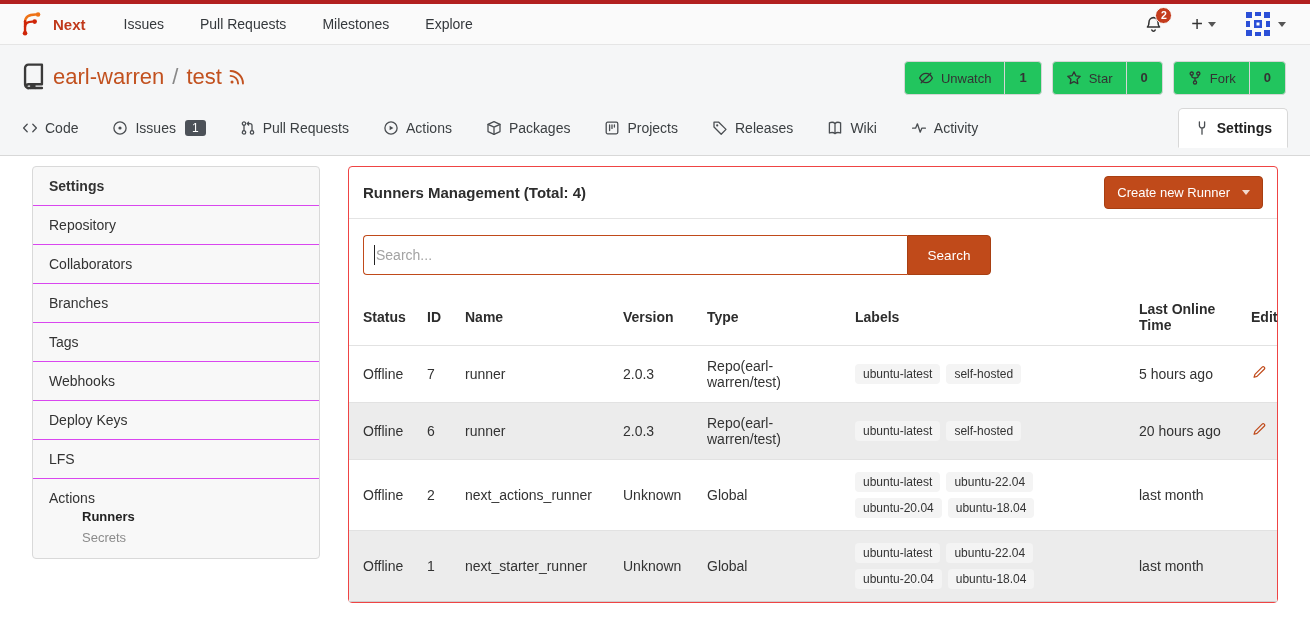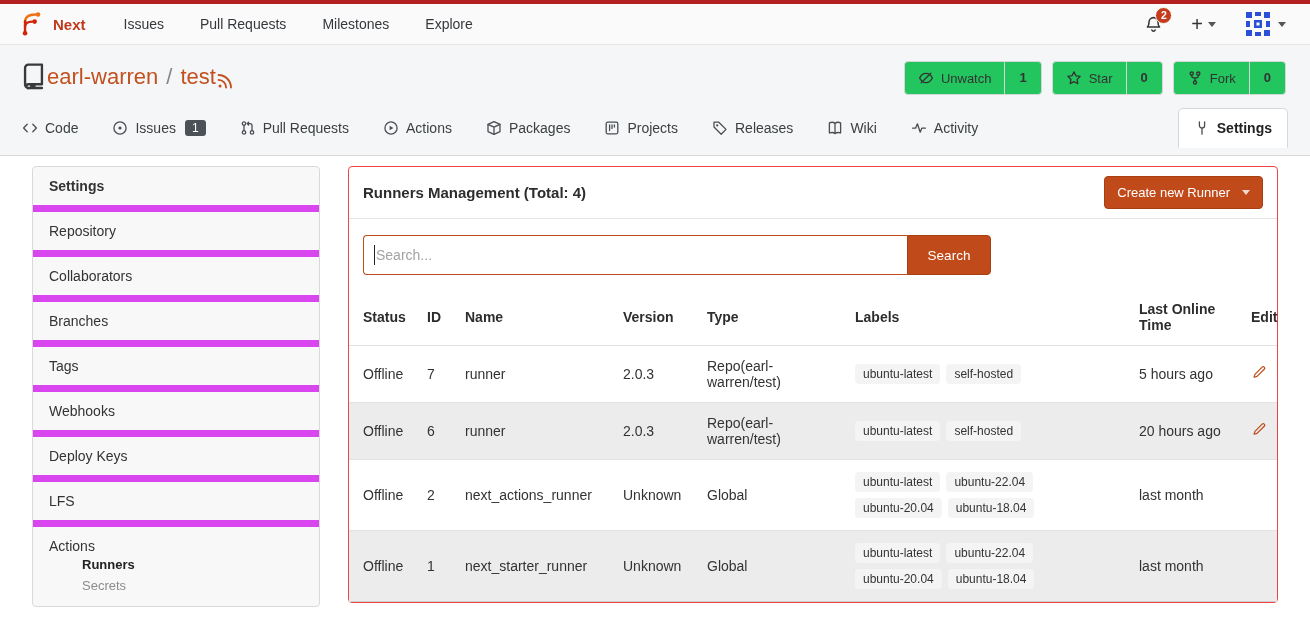--- a/index.html
+++ b/index.html
@@ -31,21 +31,21 @@
     font-size:10.5px; font-weight:bold; display:flex; align-items:center; justify-content:center;
     border:1px solid #fafafa;
   }
   .plus-menu { display:flex; align-items:center; gap:5px; cursor:pointer; font-size:20px; color:#333; }
   .avatar-menu { display:flex; align-items:center; gap:6px; cursor:pointer; }
   .caret { width:0; height:0; border-left:4px solid transparent; border-right:4px solid transparent;
            border-top:5px solid #555; display:inline-block; }
 
   
   .page-head { background:#f5f6f7; border-bottom:1px solid #d8d8d8; position:relative; height:111px; }
-  .repo-title-row { display:flex; align-items:flex-end; padding:18px 0 0 20px; gap:0; }
+  .repo-title-row { display:flex; align-items:center; padding:18px 0 0 20px; gap:6px; }
   .repo-title { font-size:22px; display:flex; align-items:center; gap:6px; }
   .repo-title a { color:var(--link); text-decoration:none; cursor:pointer; }
   .repo-title .slash { color:#888; margin:0 2px; }
   .repo-actions { position:absolute; top:16px; right:24px; display:flex; gap:10px; }
   .btn-group { display:flex; border:1px solid #d6d6d6; border-radius:4px; background:#22c55e; overflow:hidden; }
   .btn-main { display:flex; align-items:center; gap:7px; padding:8px 13px; font-size:13px; color:#333; cursor:pointer; }
   .btn-count { padding:8px 14px; font-size:13px; font-weight:bold; color:#333; border-left:1px solid #d6d6d6; cursor:pointer; }
 
   
   .tab-bar { position:absolute; left:0; right:0; bottom:8px; display:flex; align-items:flex-end; padding:0 22px 0 20px; }
@@ -57,21 +57,21 @@
   .tab.active {
     background:#fff; border:1px solid #d8d8d8; border-bottom:1px solid #fff;
     border-radius:5px 5px 0 0; padding:11px 15px; margin:0 0 -1px 0; font-weight:bold; color:#222;
   }
 
   
   .content { display:flex; align-items:flex-start; padding:10px 34px 0 32px; gap:28px; background:#fff; }
 
   
   .side-menu { flex:0 0 288px; border:1px solid #d9d9d9; border-radius:4px; background:#f8f8f8; overflow:hidden; }
-  .side-item { padding:11px 16px; font-size:14px; color:#333; border-top:7px solid #d946ef; cursor:pointer; }
+  .side-item { padding:11px 16px; font-size:14px; color:#333; border-top:1px solid #d946ef; cursor:pointer; }
   .side-item:first-child { border-top:none; }
   .side-item.header { font-weight:bold; }
   .side-sub { padding:3px 16px 3px 33px; font-size:13px; cursor:pointer; }
   .side-sub.active { font-weight:bold; color:#222; }
   .side-sub.muted { color:#8b8b8b; }
   .side-group-pad { padding-bottom:10px; }
 
   
   .main-panel { flex:1; border:1px solid #ef4444; border-radius:4px; background:#fff; }
   .panel-header { display:flex; align-items:center; justify-content:space-between;

